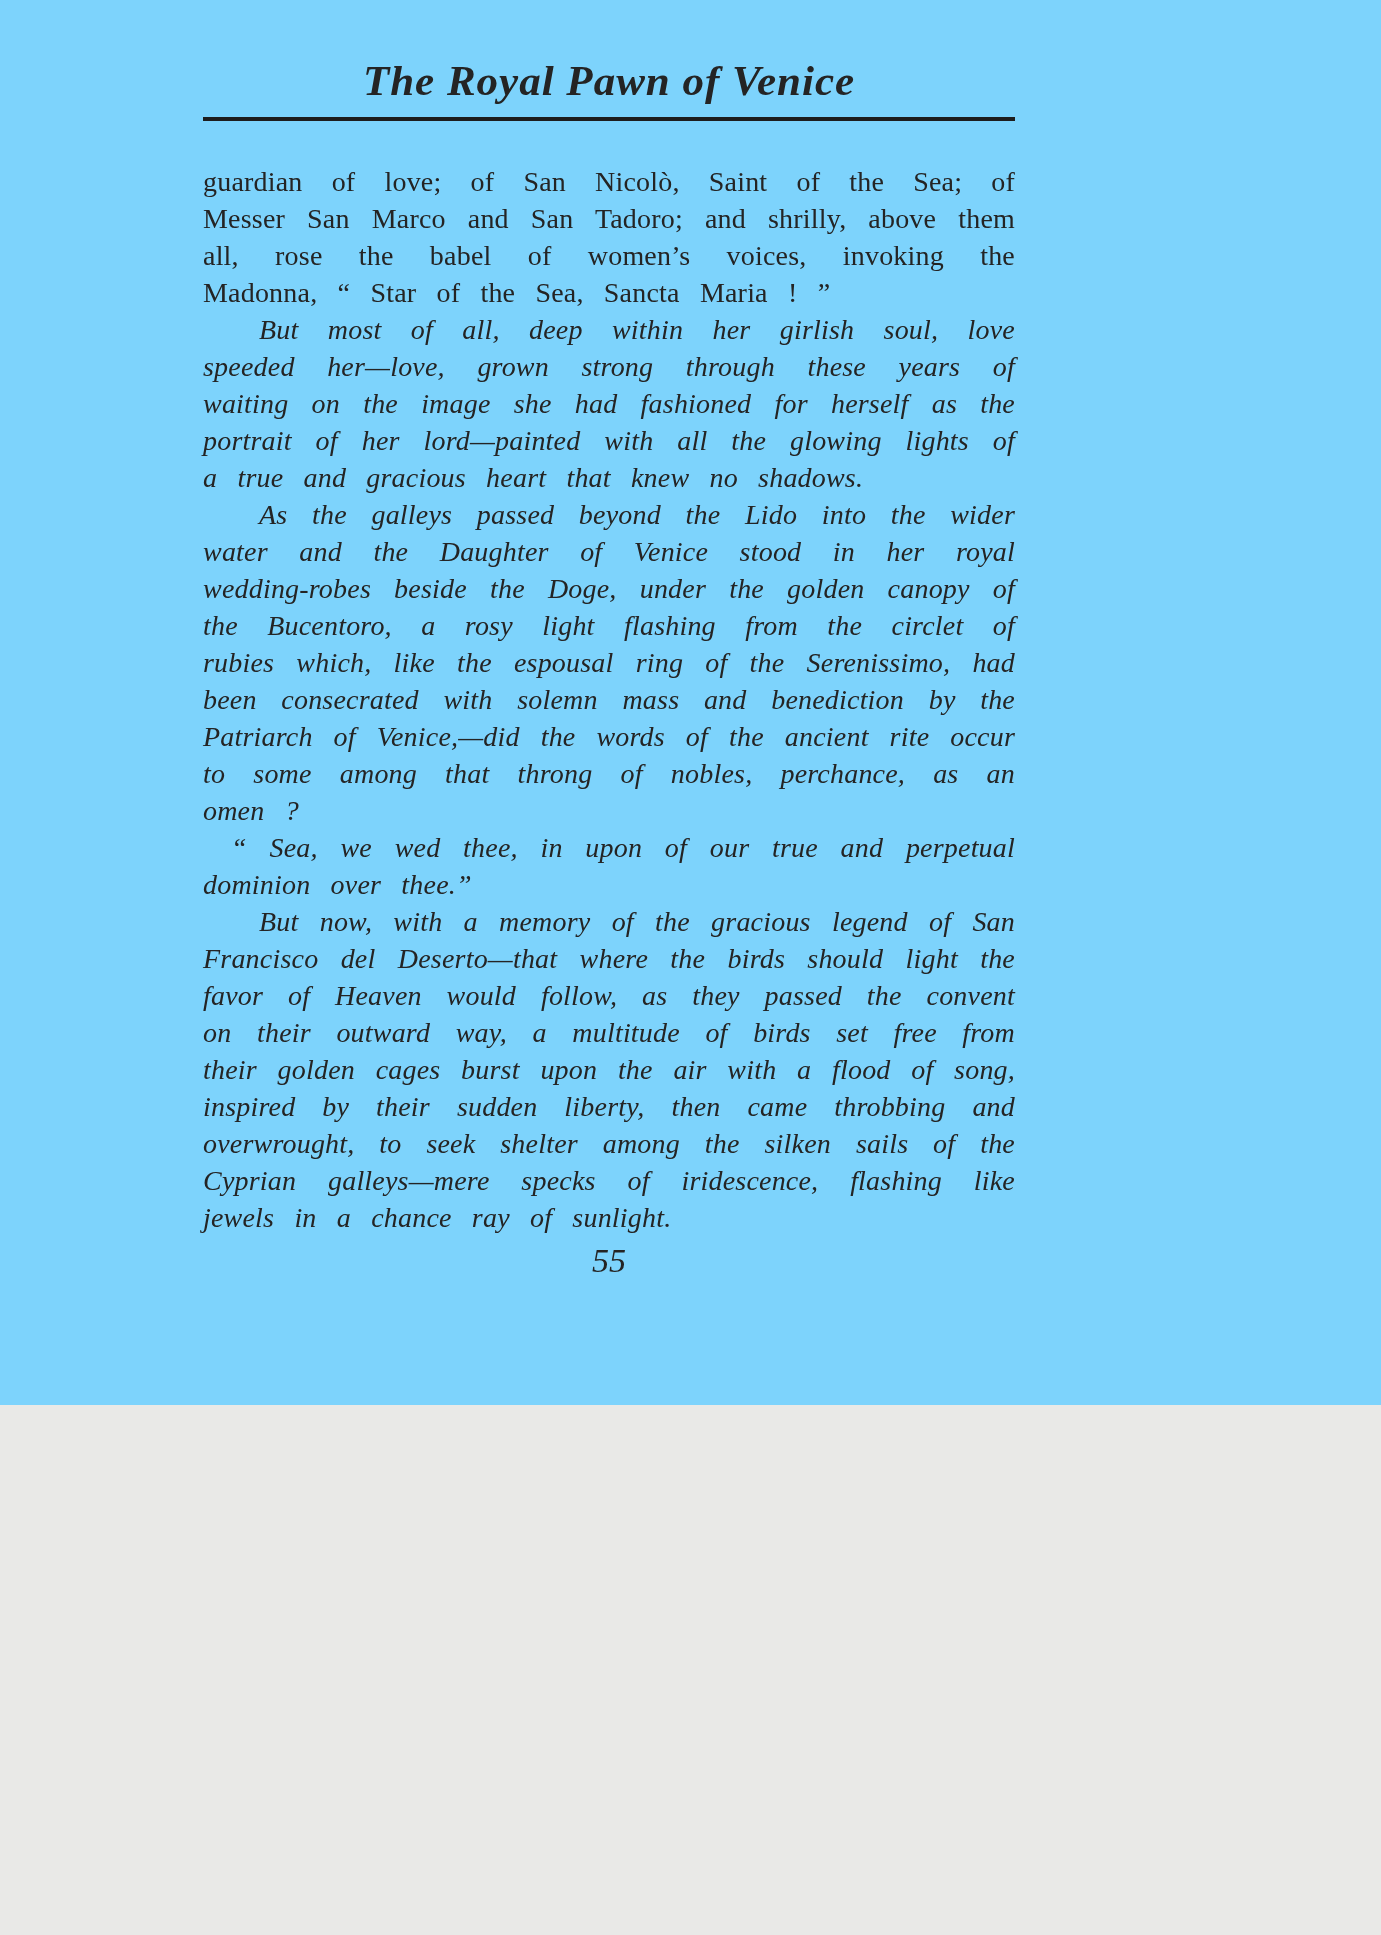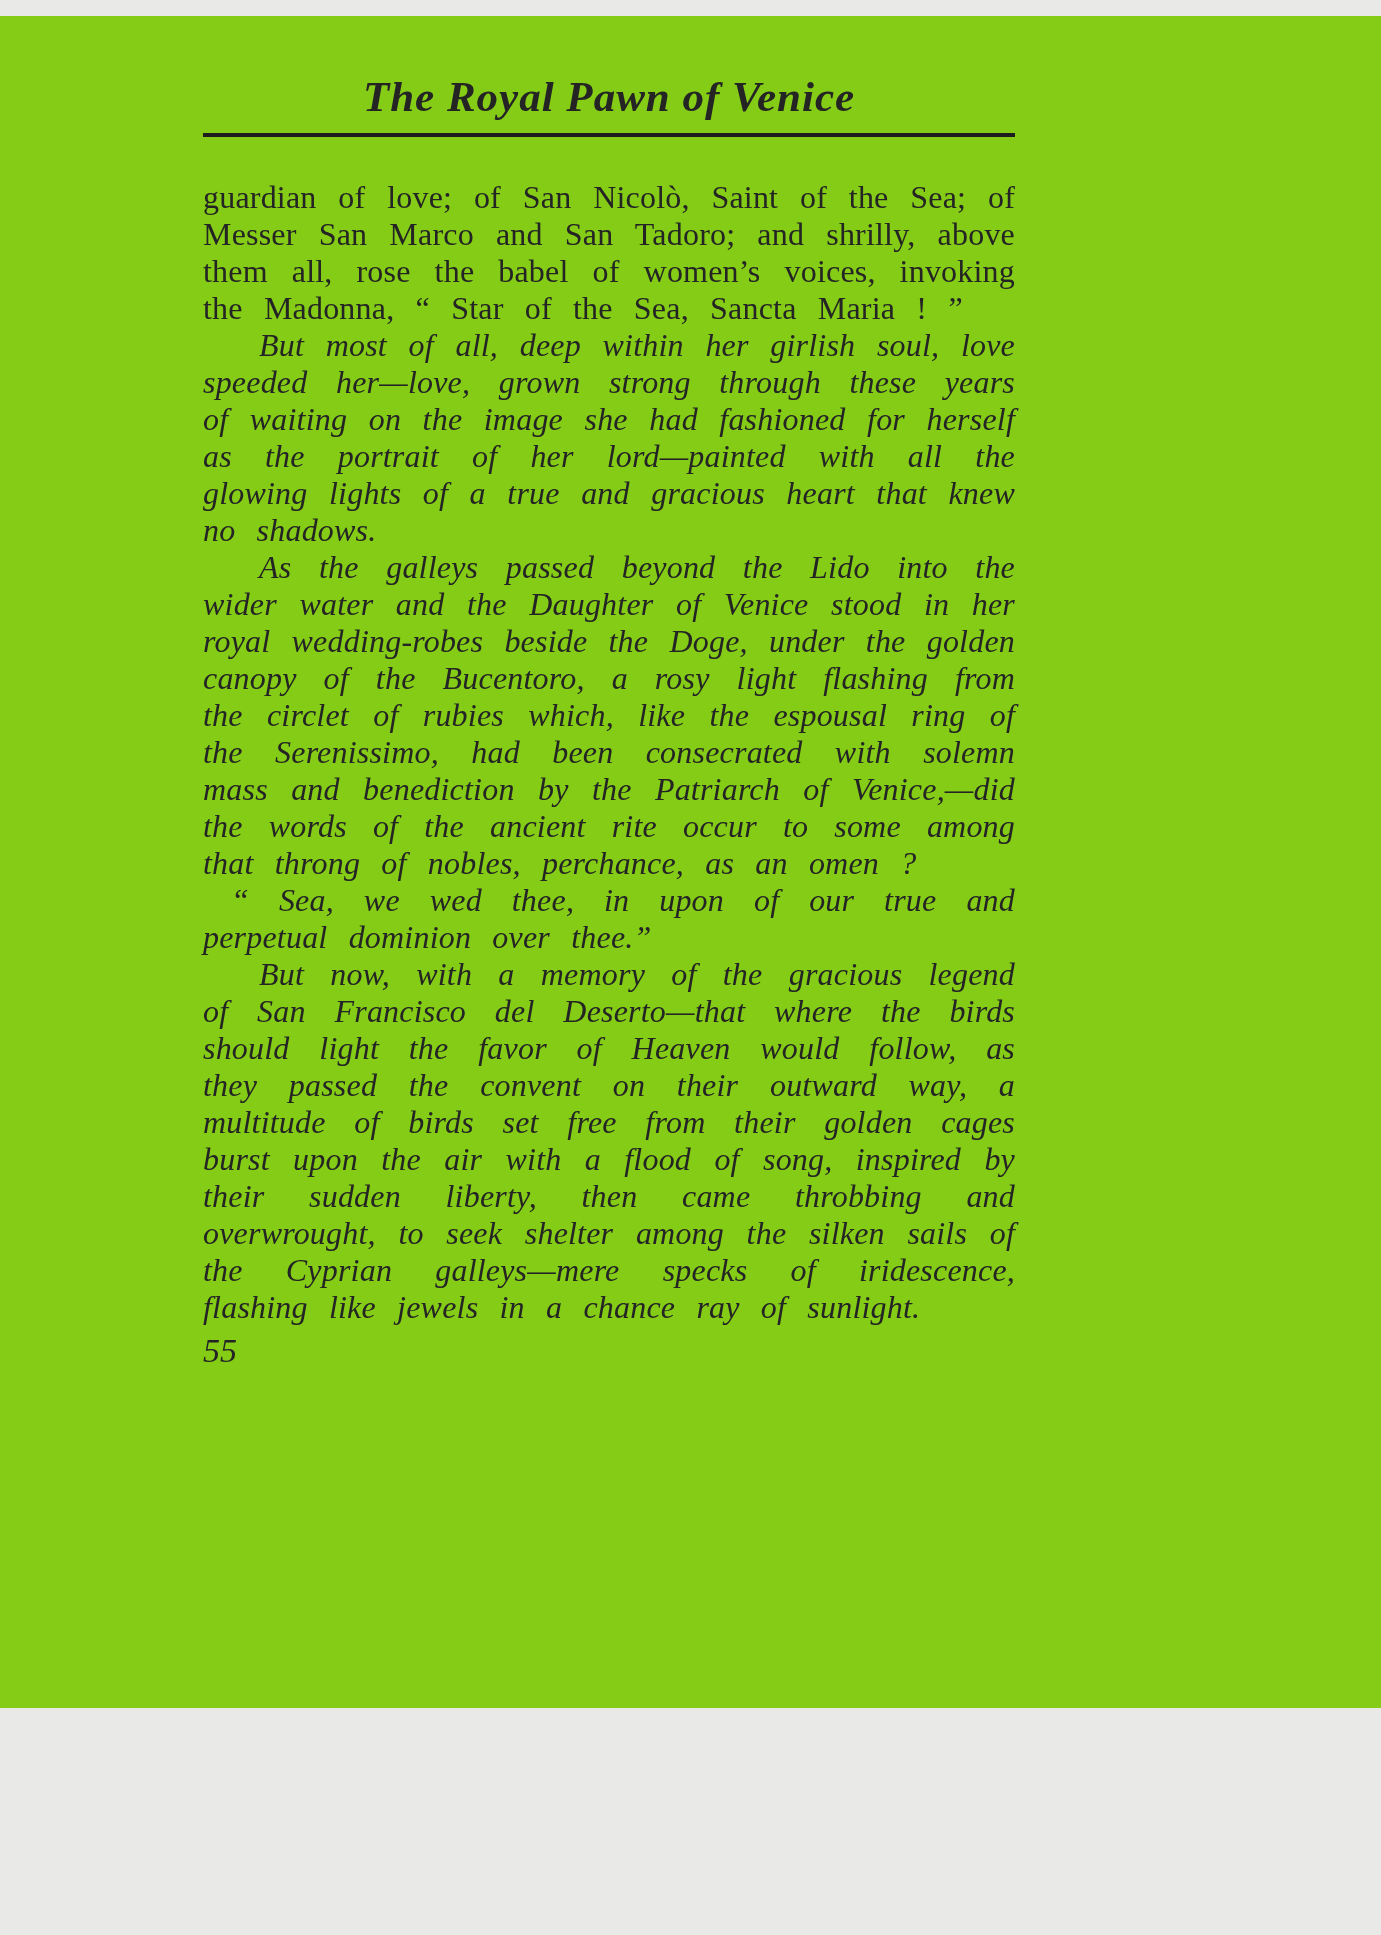--- a/index.html
+++ b/index.html
@@ -3,23 +3,23 @@
 <meta charset="utf-8">
 <style>
   html, body {
     margin: 0;
     padding: 0;
     background: #e9e9e7;
   }
   .page {
     position: relative;
     width: 1381px;
-    height: 1692px;
-    margin: 16px auto;
-    background: #84cc16;
+    height: 1405px;
+    margin: 0 auto;
+    background: #7dd3fc;
     font-family: "Liberation Serif", "DejaVu Serif", serif;
     color: #242424;
     box-sizing: border-box;
     overflow: hidden;
   }
   .content {
     width: 812px;
     margin-left: 203px;
   }
   .page-header {
@@ -38,37 +38,38 @@
   .header-rule {
     height: 4px;
     background: #1d1d1d;
     margin-top: 12px;
   }
   .page-body {
     margin-top: 42px;
   }
   .para {
     margin: 0;
-    font-size: 32px;
+    font-size: 28px;
     line-height: 37px;
     text-align: justify;
     word-spacing: 13px;
     letter-spacing: 0.2px;
   }
   .para.indent {
     text-indent: 56px;
     font-style: italic;
   }
   .para.quote-indent {
     text-indent: 28px;
   }
   .para.italic {
     font-style: italic;
   }
   .page-footer {
+    text-align: center;
     margin-top: 6px;
   }
   .page-number {
     display: inline-block;
     font-style: italic;
     font-size: 34px;
     line-height: 1.1;
   }
 </style>
 </head>

